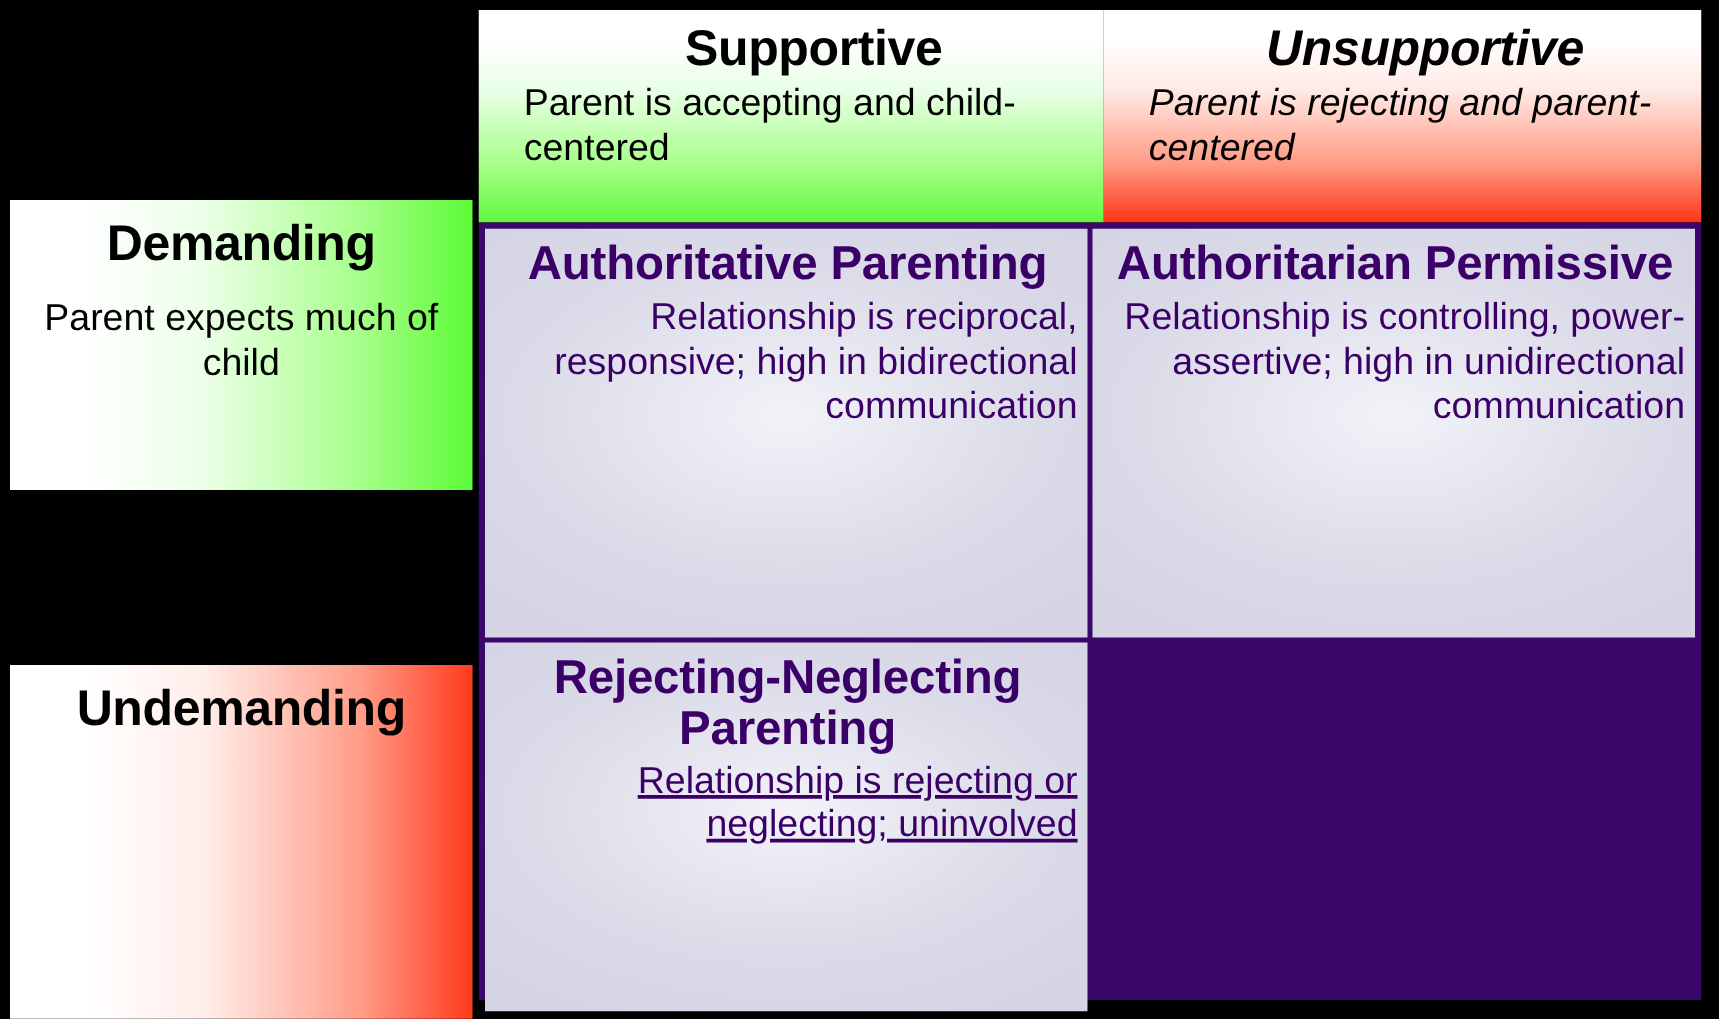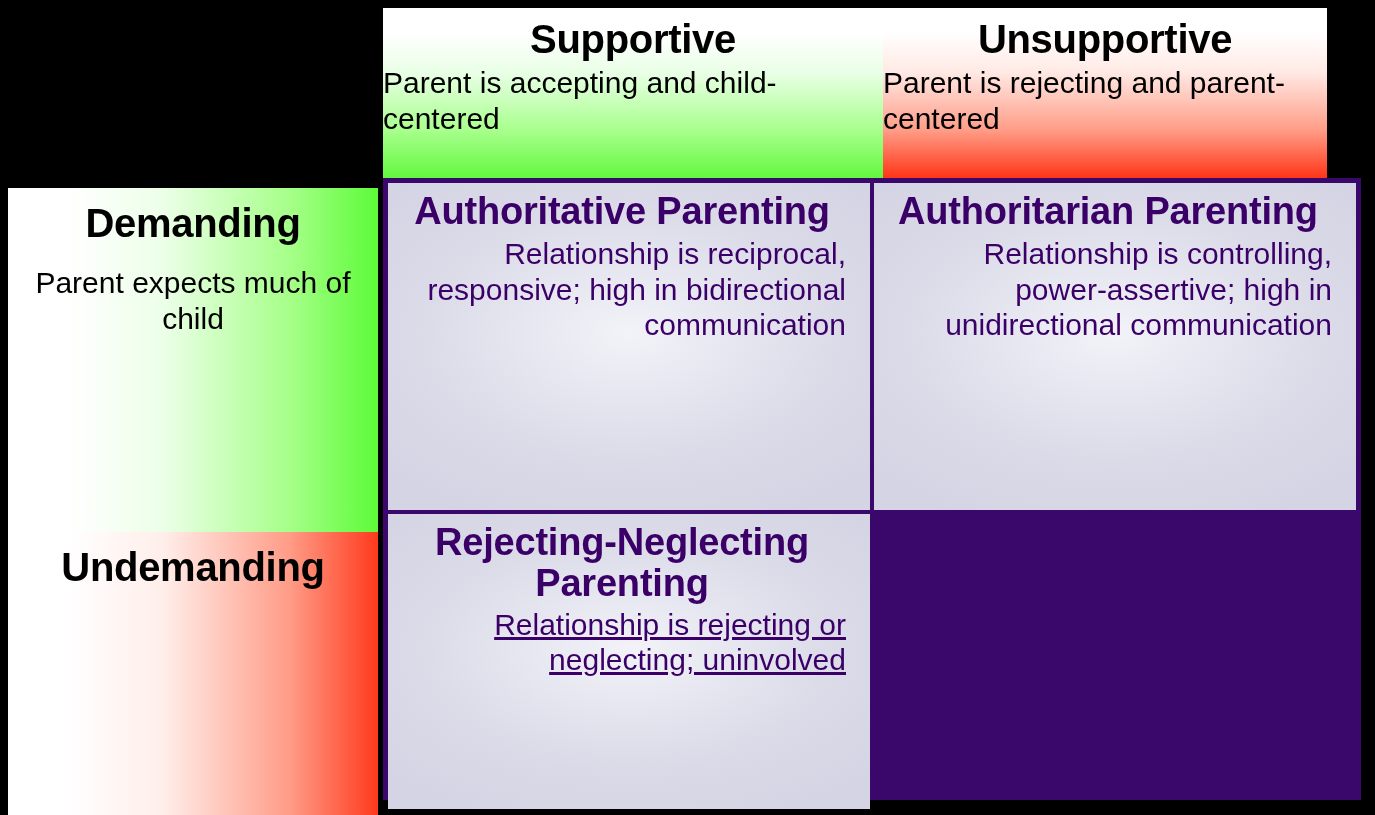--- a/index.html
+++ b/index.html
@@ -26,30 +26,32 @@
     position: absolute;
     top: 8px;
     height: 170px;
     display: flex;
     flex-direction: column;
     align-items: center;
     justify-content: flex-start;
     box-sizing: border-box;
     padding-top: 10px;
     overflow: hidden;
+    padding-left: 36px;
   }
   #col-header-supportive {
     left: 383px;
     width: 500px;
     background: linear-gradient(to bottom, #ffffff 0%, #ffffff 14%, #e9ffe6 38%, #a8ff8c 72%, #63f83f 100%);
   }
   #col-header-unsupportive {
     left: 883px;
-    width: 444px;
+    width: 478px;
     background: linear-gradient(to bottom, #ffffff 0%, #ffffff 14%, #ffe9e4 38%, #ff9c86 72%, #ff3518 100%);
+    font-style: italic;
   }
   .col-header .head-title {
     font-size: 40px;
     font-weight: bold;
     color: #000000;
     line-height: 1.08;
     letter-spacing: -0.3px;
   }
   .col-header .head-sub {
     font-size: 30px;
@@ -65,22 +67,22 @@
     width: 370px;
     display: flex;
     flex-direction: column;
     align-items: center;
     justify-content: flex-start;
     box-sizing: border-box;
     padding-top: 14px;
     overflow: hidden;
   }
   #row-header-demanding {
-    top: 188px;
-    height: 365px;
+    top: 160px;
+    height: 232px;
     background: linear-gradient(to right, #ffffff 0%, #ffffff 16%, #ecffe8 42%, #a6ff89 76%, #5dfb38 100%);
     align-items: center;
   }
   #row-header-undemanding {
     top: 532px;
     height: 295px;
     background: linear-gradient(to right, #ffffff 0%, #ffffff 16%, #ffeeea 42%, #ff9c87 76%, #ff3a1d 100%);
   }
   .row-header .head-title {
     font-size: 40px;
@@ -118,21 +120,21 @@
       radial-gradient(ellipse 70% 62% at 50% 46%,
         #f2f2f8 0%,
         #e4e4ef 38%,
         #d9d9e7 68%,
         #d4d4e4 100%);
     display: flex;
     flex-direction: column;
     align-items: center;
     justify-content: flex-start;
     box-sizing: border-box;
-    padding: 8px 24px 6px 10px;
+    padding: 8px 8px 6px 10px;
     overflow: hidden;
   }
   .quad-title {
     font-size: 38px;
     font-weight: bold;
     color: #3b0068;
     line-height: 1.09;
     text-align: center;
     letter-spacing: -0.2px;
   }
@@ -172,21 +174,21 @@
   </div>
 
   <div id="quadrant-grid">
 
     <div class="quad-cell">
       <div class="quad-title">Authoritative Parenting</div>
       <div class="quad-desc">Relationship is reciprocal, responsive; high in bidirectional communication</div>
     </div>
 
     <div class="quad-cell">
-      <div class="quad-title">Authoritarian Parenting</div>
+      <div class="quad-title">Authoritarian Permissive</div>
       <div class="quad-desc">Relationship is controlling, power-assertive; high in unidirectional communication</div>
     </div>
 
 
     <div class="quad-cell tight">
       <div class="quad-title">Rejecting-Neglecting Parenting</div>
       <div class="quad-desc">Relationship is rejecting or neglecting; uninvolved</div>
     </div>
 
   </div>

